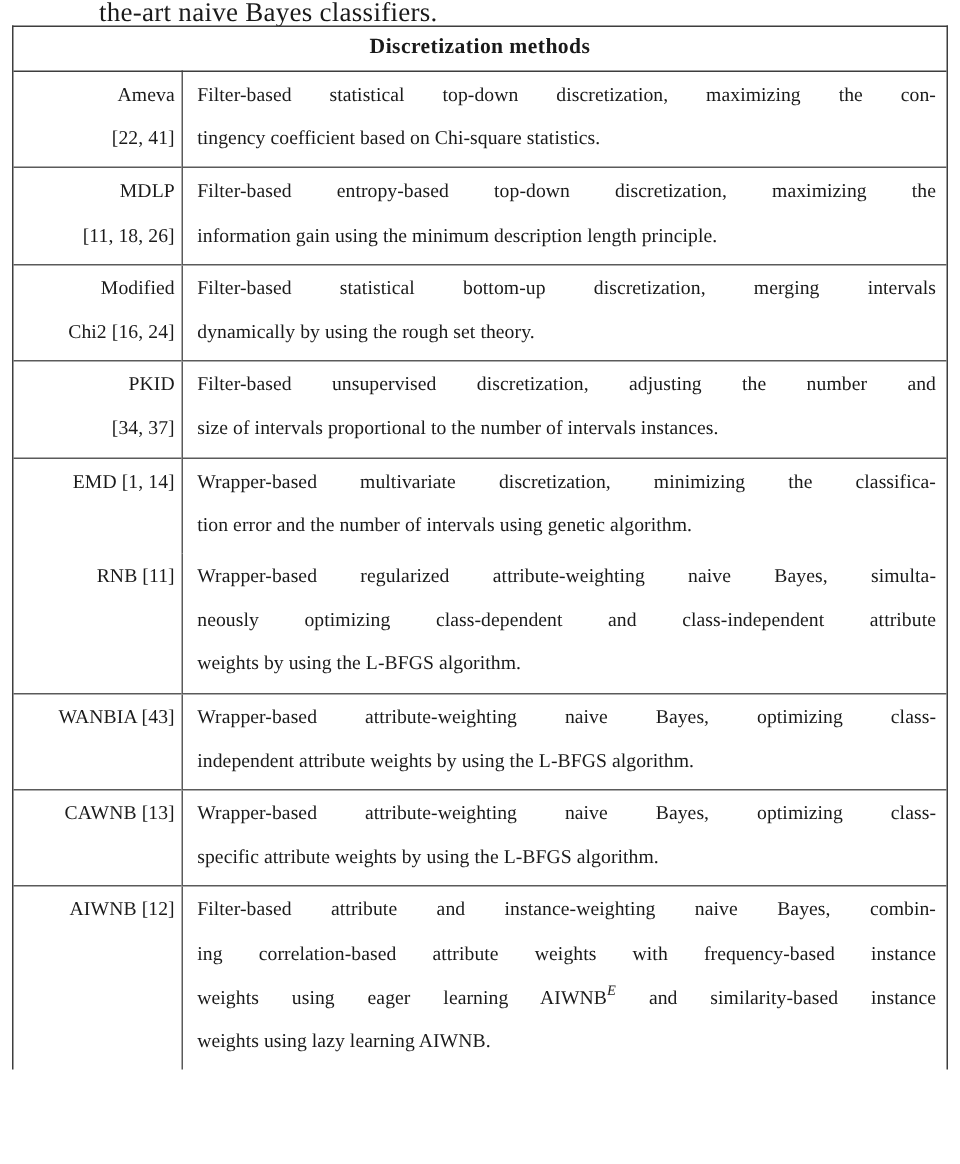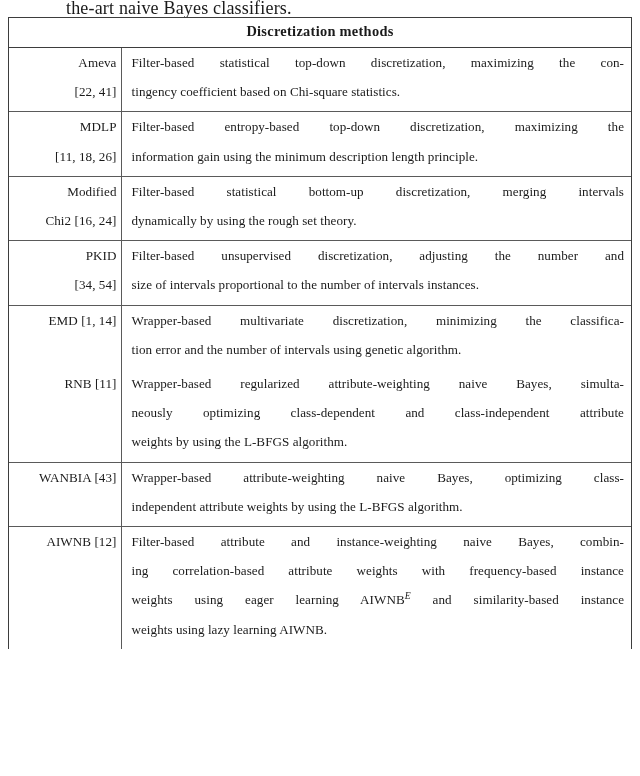--- a/index.html
+++ b/index.html
@@ -149,21 +149,21 @@
           <tr class="entry-row">
             <td class="cell-name">Modified
 Chi2 [16, 24]</td>
             <td class="cell-desc">
               <span class="ln">Filter-based statistical bottom-up discretization, merging intervals</span>
               <span class="ln last">dynamically by using the rough set theory.</span>
             </td>
           </tr>
           <tr class="entry-row">
             <td class="cell-name">PKID
-[34, 54]</td>
+[34, 37]</td>
             <td class="cell-desc">
               <span class="ln">Filter-based unsupervised discretization, adjusting the number and</span>
               <span class="ln last">size of intervals proportional to the number of intervals instances.</span>
             </td>
           </tr>
           <tr class="entry-row">
             <td class="cell-name">EMD [1, 14]</td>
             <td class="cell-desc">
               <span class="ln">Wrapper-based multivariate discretization, minimizing the classifica-</span>
               <span class="ln last">tion error and the number of intervals using genetic algorithm.</span>
@@ -175,20 +175,27 @@
               <span class="ln">Wrapper-based regularized attribute-weighting naive Bayes, simulta-</span>
               <span class="ln">neously optimizing class-dependent and class-independent attribute</span>
               <span class="ln last">weights by using the L-BFGS algorithm.</span>
             </td>
           </tr>
           <tr class="entry-row">
             <td class="cell-name">WANBIA [43]</td>
             <td class="cell-desc">
               <span class="ln">Wrapper-based attribute-weighting naive Bayes, optimizing class-</span>
               <span class="ln last">independent attribute weights by using the L-BFGS algorithm.</span>
+            </td>
+          </tr>
+          <tr class="entry-row">
+            <td class="cell-name">CAWNB [13]</td>
+            <td class="cell-desc">
+              <span class="ln">Wrapper-based attribute-weighting naive Bayes, optimizing class-</span>
+              <span class="ln last">specific attribute weights by using the L-BFGS algorithm.</span>
             </td>
           </tr>
           <tr class="entry-row">
             <td class="cell-name">AIWNB [12]</td>
             <td class="cell-desc">
               <span class="ln">Filter-based attribute and instance-weighting naive Bayes, combin-</span>
               <span class="ln">ing correlation-based attribute weights with frequency-based instance</span>
               <span class="ln">weights using eager learning AIWNB<sup class="sup-ital">E</sup> and similarity-based instance</span>
               <span class="ln last">weights using lazy learning AIWNB.</span>
             </td>

